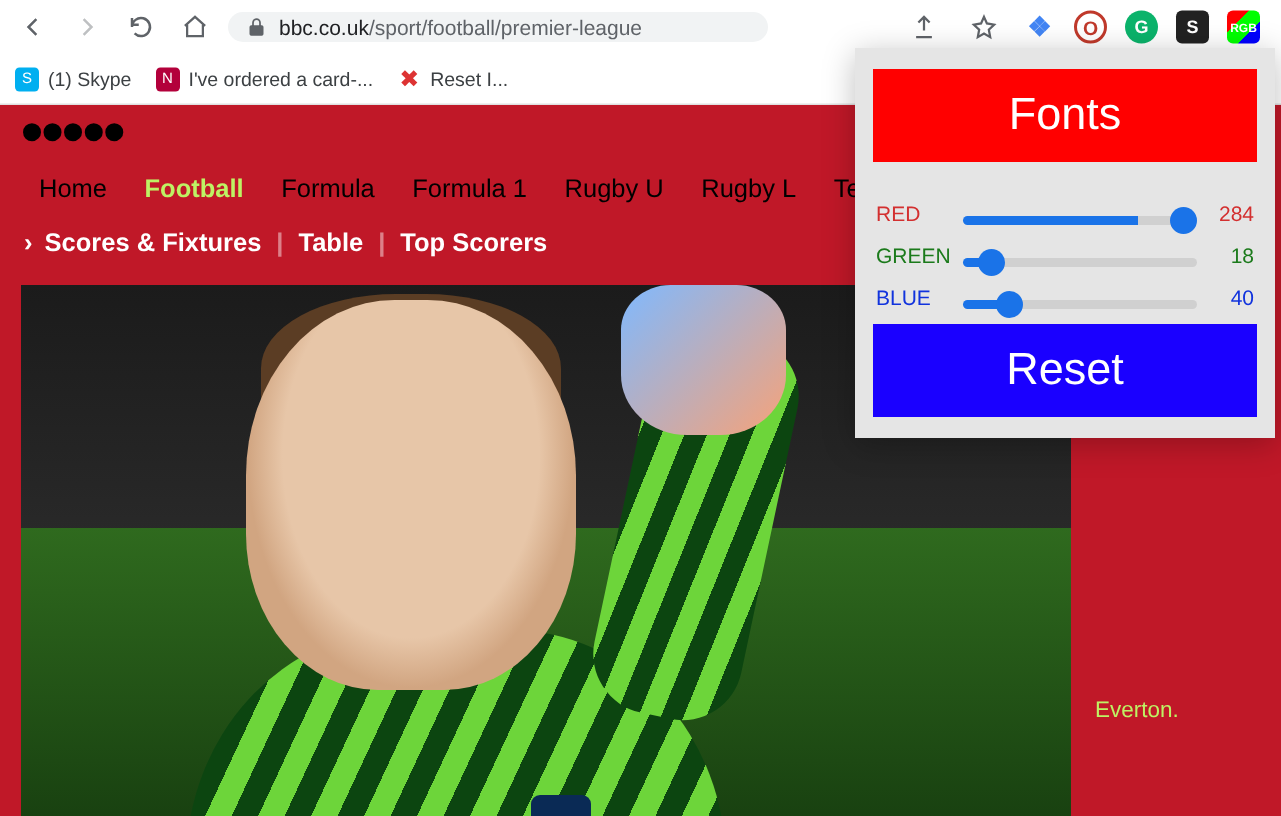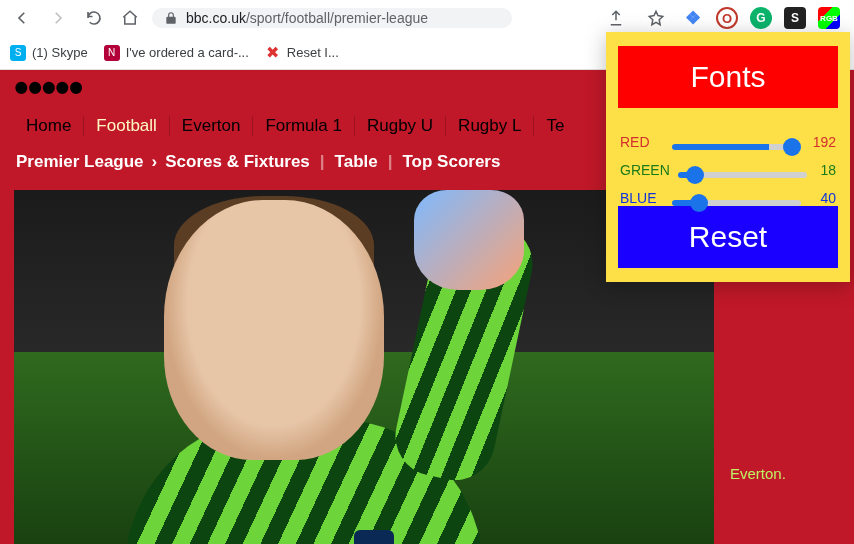--- a/index.html
+++ b/index.html
@@ -21,43 +21,43 @@
   .ext-rgb { background: linear-gradient(135deg, red 33%, lime 33% 66%, blue 66%); font-size:8px; }
 
   
   .bookmarks { height: 34px; display: flex; align-items: center; padding: 0 10px; gap: 16px; background: #fff; border-bottom: 1px solid #e0e0e0; font-size: 13px; color: #3c4043; }
   .bm { display: flex; align-items: center; gap: 6px; white-space: nowrap; }
   .bm-favicon { width: 16px; height: 16px; border-radius: 3px; display:inline-flex; align-items:center; justify-content:center; font-size:10px; color:#fff;}
 
   
   .page { position: relative; height: calc(544px - 70px); background: #c01828; }
   .sport-hdr { position:absolute; left:14px; top:-6px; font-size:42px; font-weight:900; color:#000; letter-spacing:-1px;}
-  .nav1 { position: absolute; top: 40px; left: 0; right: 0; display: flex; gap: 0; padding: 0 14px; color: #000; font-size: 17px; }
+  .nav1 { position: absolute; top: 40px; left: 0; right: 0; display: flex; gap: 0; padding: 0 14px; color: #000; font-size: 17px; align-items: flex-end; }
   .nav1 .item { padding: 6px 12px; }
-  .nav1 .item.active { font-weight: 400; color:#fef9c3; }
+  .nav1 .item.active { font-weight: 700; color:#bef264; }
   .nav1 .sep { width:1px; background: rgba(0,0,0,0.2); margin: 6px 0;}
   .nav2 { position: absolute; top: 78px; left: 0; right: 0; display: flex; align-items: center; gap: 8px; padding: 4px 16px 10px; color: #fff; font-size: 17px; font-weight: 600; }
   .nav2 .chev { font-weight:700; }
   .nav2 .sep2 { color: rgba(255,255,255,0.45); padding: 0 2px;}
   .hero { position: absolute; left: 14px; top: 120px; width: 700px; height: 360px; background: linear-gradient(180deg, #1b1b1b 0%, #2a2a2a 50%, #111 100%); overflow: hidden; }
   .hero .grass { position:absolute; left:0; right:0; bottom:0; height:55%; background: linear-gradient(180deg, #2f6a1e, #184010); }
   .hero .head { position:absolute; left:150px; top:10px; width:220px; height:260px; background: radial-gradient(ellipse at 50% 40%, #e7c6a8 55%, #d1a581 70%); border-radius: 45% 45% 40% 40%; }
   .hero .hair { position:absolute; left:160px; top:6px; width:200px; height:110px; background:#5b3d24; border-radius: 45% 45% 30% 30%; }
   .hero .body { position:absolute; left:110px; top:230px; width:360px; height:260px; background: repeating-linear-gradient(115deg, #6dd53a 0 16px, #0c4510 16px 32px); border-radius: 40% 40% 0 0 / 60% 60% 0 0; }
   .hero .arm { position:absolute; left:400px; top:30px; width:100px; height:260px; background: repeating-linear-gradient(100deg, #6dd53a 0 14px, #0c4510 14px 28px); border-radius: 40px; transform: rotate(12deg);}
   .hero .glove { position:absolute; left:400px; top:0px; width:110px; height:100px; background: linear-gradient(135deg, #7fb9ff, #f7a278); border-radius: 30% 30% 40% 40%; }
   .hero .crest { position:absolute; left:340px; top:340px; width:40px; height:44px; background:#0a2a55; border-radius:6px; }
   .caption { position:absolute; left: 730px; top: 395px; color:#bef264; font-size:15px; }
 
   
-  .panel { position: absolute; right: 4px; top: 32px; width: 244px; background: #fde047; box-shadow: 0 4px 20px rgba(0,0,0,0.25); padding: 14px 12px 14px; z-index: 50; }
+  .panel { position: absolute; right: 4px; top: 32px; width: 280px; background: #e5e5e5; box-shadow: 0 4px 20px rgba(0,0,0,0.25); padding: 14px 12px 14px; z-index: 50; }
   .panel .btn { display: block; width: 100%; text-align: center; color: #fff; font-size: 30px; padding: 14px 0; margin-bottom: 10px; font-weight: 400; border: none; }
   .panel .btn.fonts { background: #ff0000; }
   .panel .btn.bg { background: #3b3b3b; color: #9a9a9a; }
-  .panel .btn.reset { background: #1a00ff; margin-bottom: 0; }
+  .panel .btn.reset { background: #1a00ff; margin-top: 10px; margin-bottom: 0; }
   .sliders { padding: 4px 2px 0; }
   .slider-row { display: flex; align-items: flex-end; gap: 8px; font-size: 14px; height: 28px; }
   .slider-row .lab { width: 50px; }
   .slider-row.red { color: #d32f2f; }
   .slider-row.green { color: #1b7a1b; }
   .slider-row.blue { color: #1133dd; }
   .slider-row .val { width: 30px; text-align: right; }
   .slider-row input[type=range] { flex: 1; -webkit-appearance: none; appearance: none; height: 6px; background: #d0d0d0; border-radius: 3px; }
   .slider-row input[type=range]::-webkit-slider-thumb { -webkit-appearance: none; width: 18px; height: 18px; background: #1a73e8; border-radius: 50%; cursor: pointer; }
   .slider-row input[type=range]::-moz-range-thumb { width: 18px; height: 18px; background: #1a73e8; border: none; border-radius: 50%; cursor: pointer; }
@@ -137,33 +137,32 @@
 </div>
 
 <div class="page">
   <div class="sport-hdr">•••••</div>
 
   <div class="nav1">
     <span class="item">Home</span>
       <span class="sep"></span>
     <span class="item active">Football</span>
       <span class="sep"></span>
-    <span class="item">Everton</span>
+    <span class="item">Formula</span>
       <span class="sep"></span>
     <span class="item">Formula 1</span>
       <span class="sep"></span>
     <span class="item">Rugby U</span>
       <span class="sep"></span>
     <span class="item">Rugby L</span>
       <span class="sep"></span>
     <span class="item">Te</span>
   </div>
 
   <div class="nav2">
-    <span>Premier League</span>
     <span class="chev">›</span>
     <span>Scores &amp; Fixtures</span>
     <span class="sep2">|</span>
     <span>Table</span>
     <span class="sep2">|</span>
     <span>Top Scorers</span>
   </div>
 
   <div class="hero">
     <div class="grass"></div>
@@ -177,21 +176,21 @@
   <div class="caption">Everton.</div>
 </div>
 
 <div class="panel">
   <button class="btn fonts">Fonts</button>
 
   <div class="sliders">
     <div class="slider-row red">
       <span class="lab">RED</span>
       <input type="range" min="0" value="100" style="">
-      <span class="val">192</span>
+      <span class="val">284</span>
     </div>
     <div class="slider-row green">
       <span class="lab">GREEN</span>
       <input type="range" min="0" max="255" value="18" style="">
       <span class="val">18</span>
     </div>
     <div class="slider-row blue">
       <span class="lab">BLUE</span>
       <input type="range" min="0" max="255" value="40" style="">
       <span class="val">40</span>

